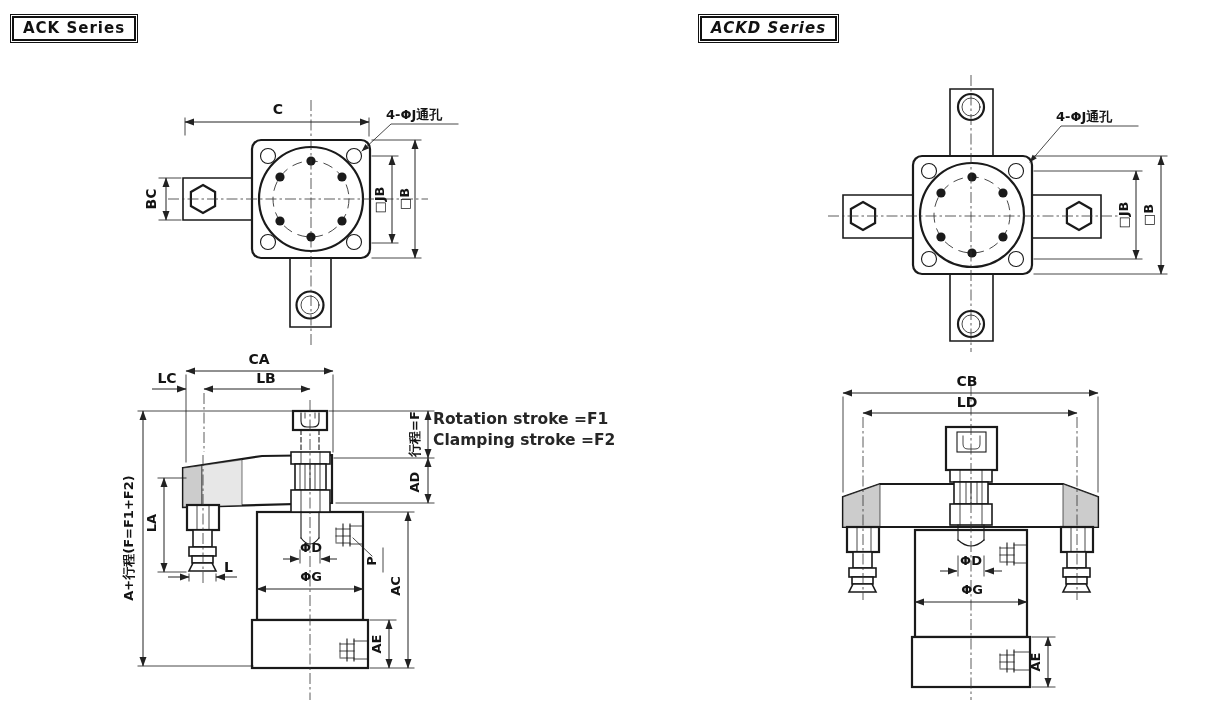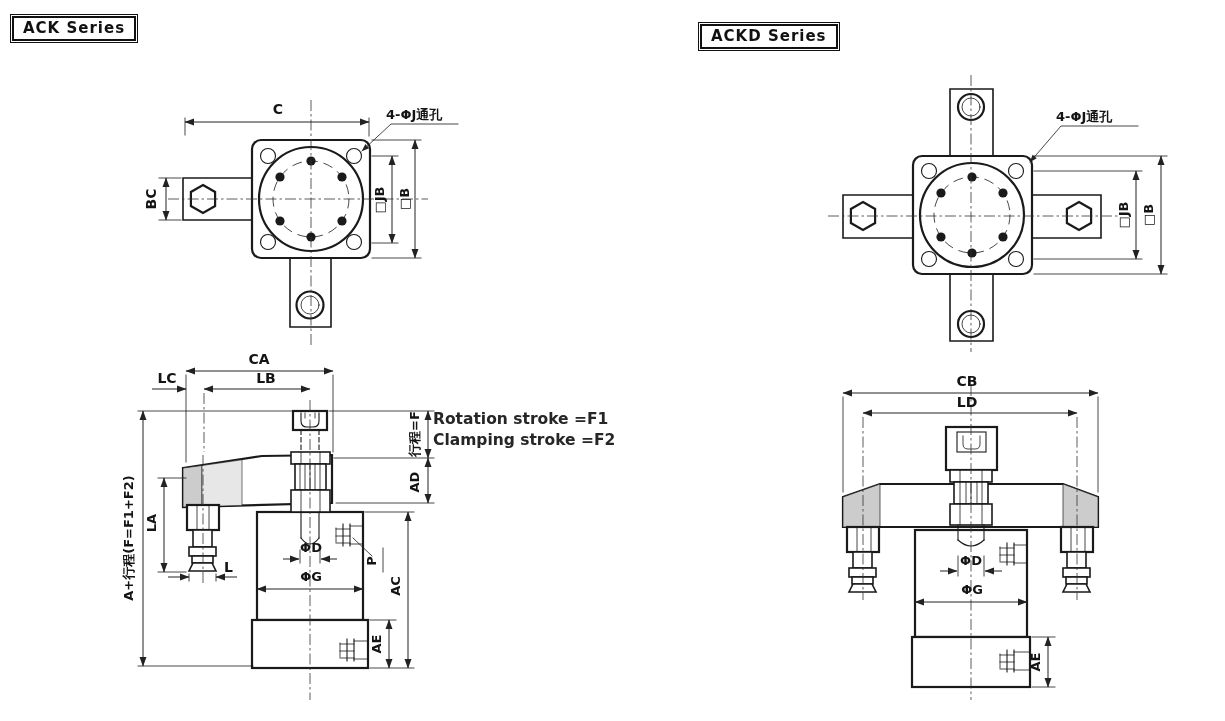--- a/index.html
+++ b/index.html
@@ -21,21 +21,21 @@
   text{font-family:"DejaVu Sans","Liberation Sans",sans-serif;font-weight:bold;font-size:14px;fill:#141414;}
   .lab13{font-size:13px;}
   .note{font-size:15.5px;fill:#262626;}
 </style>
 </head>
 <body>
 
 <div id="stage">
 
   <div class="title-box" style="left:12px;top:16px;">ACK Series</div>
-  <div class="title-box" style="left:700px;top:24px;">ACKD Series</div>
+  <div class="title-box" style="left:700px;top:16px;font-style:italic;">ACKD Series</div>
 
   <svg width="1225" height="721" viewBox="0 0 1225 721">
     <defs>
       <marker id="ar" viewBox="0 0 10 8" refX="9.5" refY="4" markerWidth="11" markerHeight="8" orient="auto-start-reverse">
         <path d="M0.5,0.5 L10,4 L0.5,7.5 Z" fill="#222"></path>
       </marker>
     </defs>
 
     <g>
       <path class="ln s15" d="M252,178 H183 V220 H252"></path>

